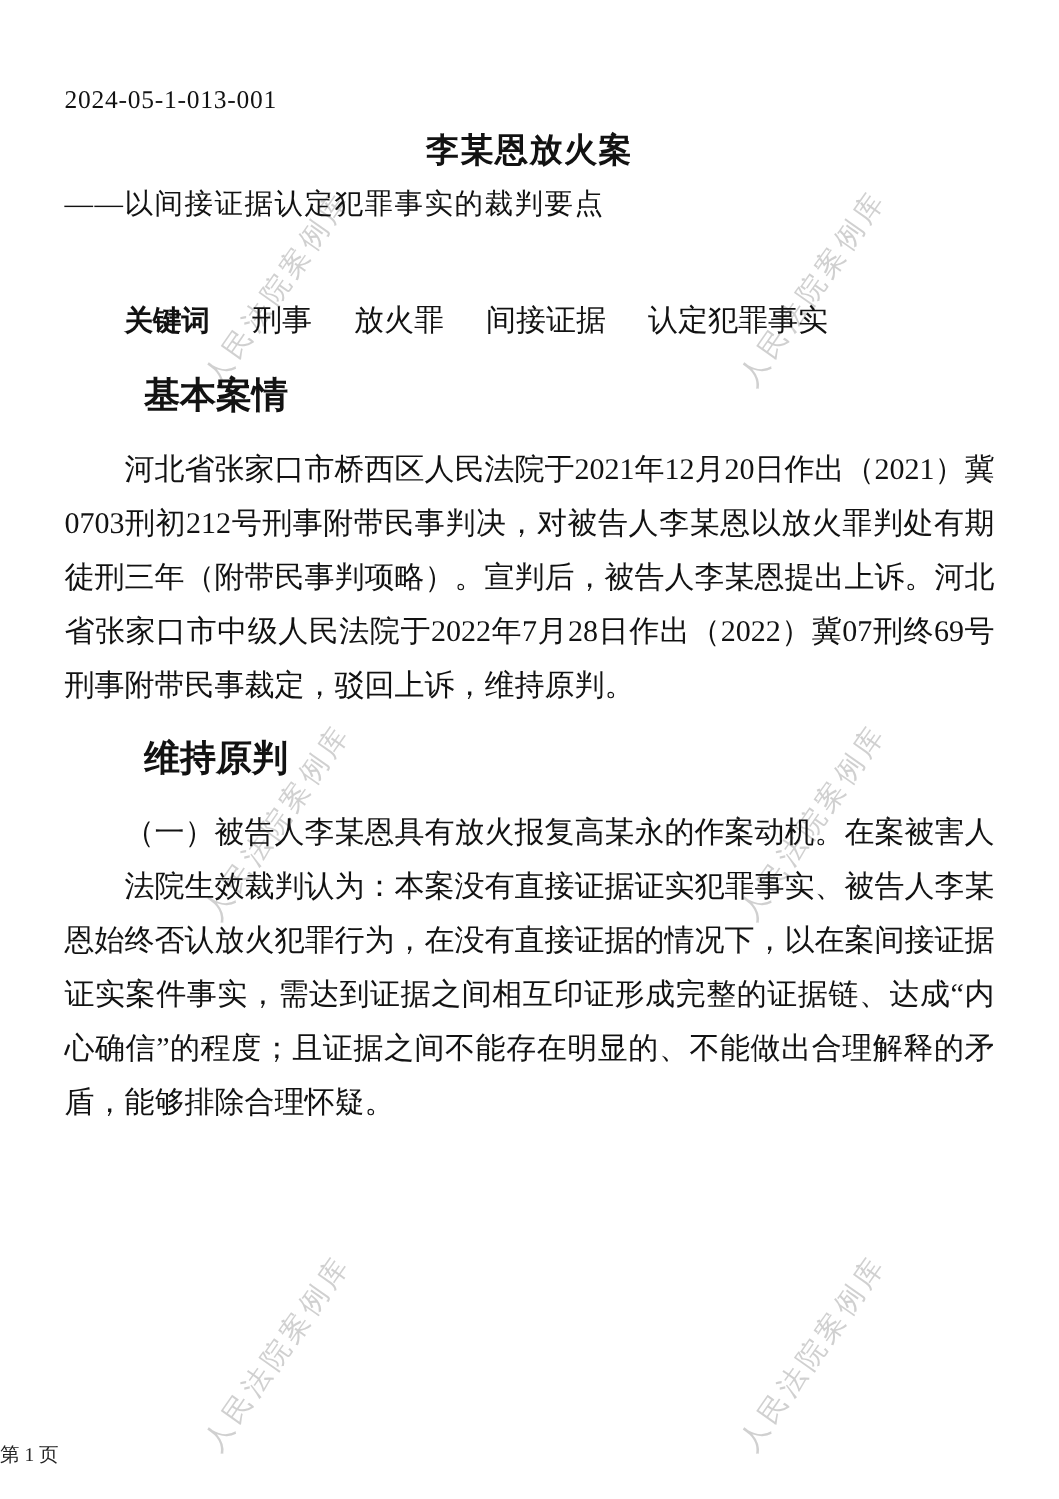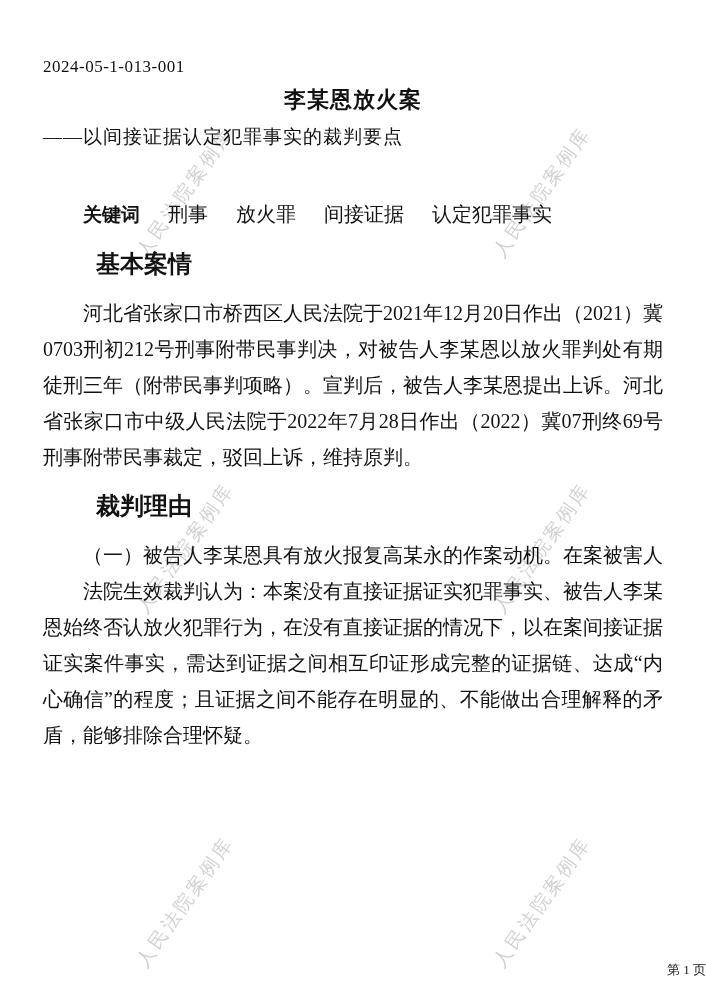--- a/index.html
+++ b/index.html
@@ -82,21 +82,21 @@
     line-height: 36px;
     text-indent: 40px;
     text-align: justify;
     word-break: break-all;
   }
   .footer {
     position: absolute;
     top: 960px;
     left: 0;
     width: 100%;
-    text-align: right;
+    text-align: left;
     font-size: 13px;
     line-height: 20px;
     z-index: 1;
     color: #222;
   }
 </style>
 </head>
 <body>
 
 <div class="page">
@@ -120,21 +120,21 @@
 
     <div class="keywords">
       <span class="kw-label">关键词</span><span class="kw-item">刑事</span><span class="kw-item">放火罪</span><span class="kw-item">间接证据</span><span class="kw-item">认定犯罪事实</span>
     </div>
 
     <h2 class="sec-heading">基本案情</h2>
 
 
     <p class="para">河北省张家口市桥西区人民法院于2021年12月20日作出（2021）冀0703刑初212号刑事附带民事判决，对被告人李某恩以放火罪判处有期徒刑三年（附带民事判项略）。宣判后，被告人李某恩提出上诉。河北省张家口市中级人民法院于2022年7月28日作出（2022）冀07刑终69号刑事附带民事裁定，驳回上诉，维持原判。</p>
 
-    <h2 class="sec-heading">裁判理由</h2>
+    <h2 class="sec-heading">维持原判</h2>
 
     <p class="para">（一）被告人李某恩具有放火报复高某永的作案动机。在案被害人</p>
 
     <p class="para">法院生效裁判认为：本案没有直接证据证实犯罪事实、被告人李某恩始终否认放火犯罪行为，在没有直接证据的情况下，以在案间接证据证实案件事实，需达到证据之间相互印证形成完整的证据链、达成“内心确信”的程度；且证据之间不能存在明显的、不能做出合理解释的矛盾，能够排除合理怀疑。</p>
 
   </div>
 
   <div class="footer">第 1 页</div>
 
 </div>

